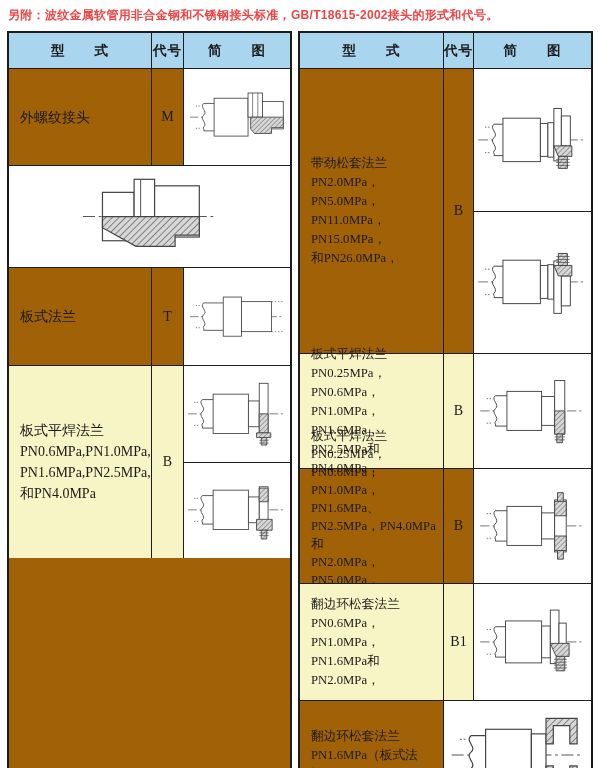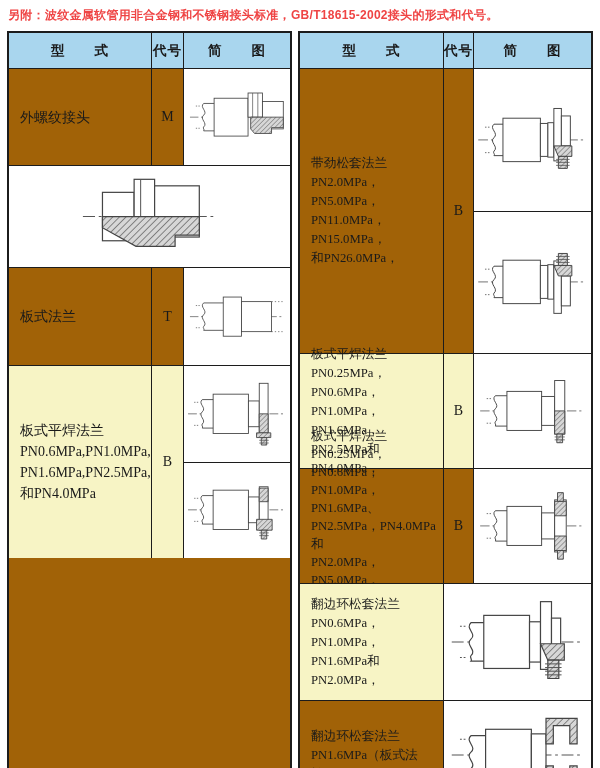--- a/index.html
+++ b/index.html
@@ -273,20 +273,21 @@
                 <path d="M110,84 H118 V96 H110 Z" fill="url(#hx)" stroke="#444" stroke-width="1.3"></path>
               </svg>
             </div>
         </div>
       </div>
 
       <div class="row" style="height:117px">
         <div class="cell type hl">翻边环松套法兰
 PN0.6MPa，PN1.0MPa，
 PN1.6MPa和PN2.0MPa，</div>
+        <div class="cell code hl">B1</div>
         <div class="cell diag">
           <div class="dbox">
               <svg viewBox="0 0 150 100" preserveAspectRatio="xMidYMid meet">
                 <line x1="3" y1="50" x2="147" y2="50" stroke="#555" stroke-width="1.1" stroke-dasharray="13 4 3 4"></line>
                 <path d="M39,29 H24 C17,35 31,41 24,47 C17,53 31,59 24,65 C22,67 26,69 24,71 H39" fill="#fff" stroke="#444" stroke-width="1.3"></path>
                 <line x1="12" y1="33" x2="20" y2="33" stroke="#555" stroke-width="1.1" stroke-dasharray="2 2"></line>
                 <line x1="12" y1="67" x2="20" y2="67" stroke="#555" stroke-width="1.1" stroke-dasharray="2 2"></line>
                 <rect x="38" y="21" width="50" height="58" fill="#fff" stroke="#444" stroke-width="1.3"></rect>
                 <rect x="88" y="28" width="12" height="44" fill="#fff" stroke="#444" stroke-width="1.3"></rect>
                 <rect x="100" y="6" width="12" height="74" fill="#fff" stroke="#444" stroke-width="1.3"></rect>

